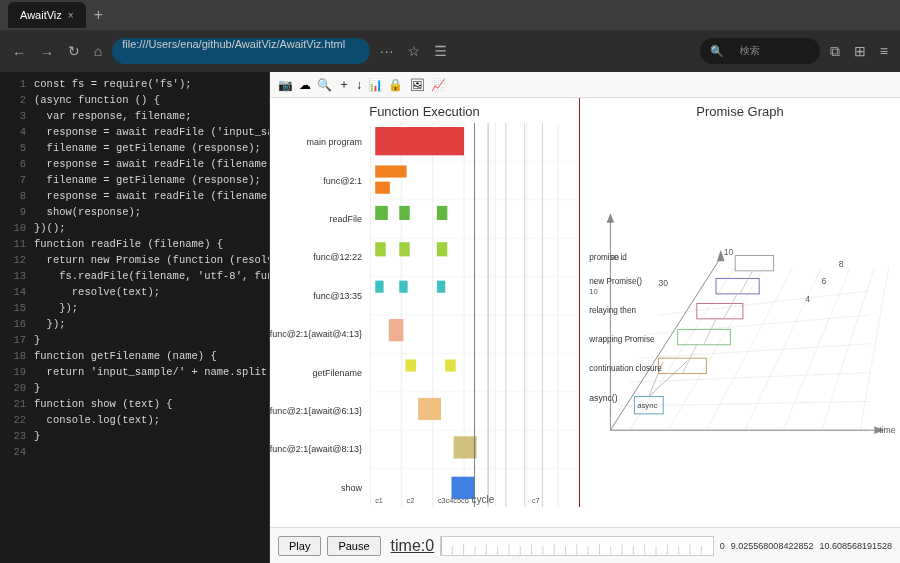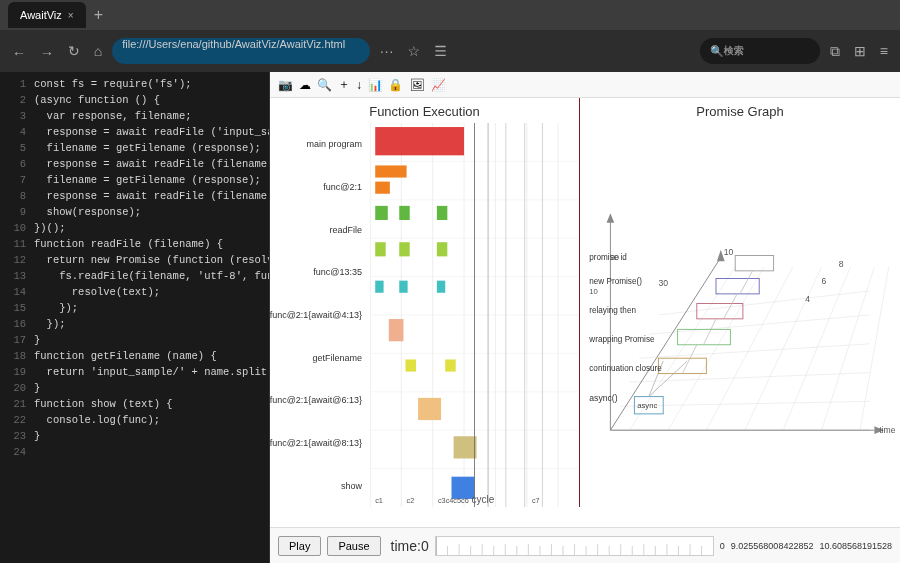--- a/index.html
+++ b/index.html
@@ -156,21 +156,21 @@
     <span class="nav-btn">⌂</span>
     <div class="address-bar">
       <span>file:///Users/ena/github/AwaitViz/AwaitViz.html</span>
     </div>
     <span class="nav-btn">···</span>
     <span class="nav-btn">☆</span>
     <span class="nav-btn">☰</span>
     <div class="nav-spacer"></div>
     <div class="search-bar">
       <span>🔍</span>
-      <span style="margin-left:0;font-size:10px;color:#888;font-weight:bold;">検索</span>
+      <span style="margin-left:16px;font-size:10px;color:#888;">検索</span>
     </div>
     <span class="nav-btn">⧉</span>
     <span class="nav-btn">⊞</span>
     <span class="nav-btn">≡</span>
   </div>
 </div>
 
 <div class="main-content">
 
   <div class="code-panel" id="code-panel">
@@ -253,21 +253,21 @@
       <div class="code-line">
         <span class="line-num">20</span>
         <span class="code-text">}</span>
       </div>
       <div class="code-line">
         <span class="line-num">21</span>
         <span class="code-text">function show (text) {</span>
       </div>
       <div class="code-line">
         <span class="line-num">22</span>
-        <span class="code-text">  console.log(func);</span>
+        <span class="code-text">  console.log(text);</span>
       </div>
       <div class="code-line">
         <span class="line-num">23</span>
         <span class="code-text">}</span>
       </div>
       <div class="code-line">
         <span class="line-num">24</span>
         <span class="code-text"></span>
       </div>
     </div>
@@ -289,20 +289,21 @@
     <div style="display:flex;flex:1;overflow:hidden;">
 
       <div style="width:310px;flex-shrink:0;display:flex;flex-direction:column;border-right:1px solid #7f1d1d;">
         <div style="text-align:center;font-size:13px;color:#333;padding:6px 0 4px;">Function Execution</div>
         <div style="display:flex;flex:1;overflow:hidden;">
 
           <div style="width:100px;display:flex;flex-direction:column;justify-content:space-around;padding:0 4px;font-size:9px;color:#333;text-align:right;" id="func-labels">
           <div class="func-label">main program</div>
               <div class="func-label">func@2:1</div>
               <div class="func-label">readFile</div>
+              <div class="func-label">func@12:22</div>
               <div class="func-label">func@13:35</div>
               <div class="func-label">func@2:1{await@4:13}</div>
               <div class="func-label">getFilename</div>
               <div class="func-label">func@2:1{await@6:13}</div>
               <div class="func-label">func@2:1{await@8:13}</div>
               <div class="func-label">show</div>
             </div>
 
           <div style="flex:1;position:relative;">
             <svg width="100%" height="100%" viewBox="0 0 200 380" preserveAspectRatio="none">
@@ -436,21 +437,21 @@
             <text x="8" y="143" font-size="8.5" fill="#333">promise id</text>
             <text x="30" y="143" font-size="8" fill="#555">20</text>
           </svg>
         </div>
       </div>
     </div>
 
     <div style="display:flex;align-items:center;height:36px;background:#f8f8f8;border-top:1px solid #ddd;padding:0 8px;gap:6px;margin-top:20px;">
       <button class="play-btn">Play</button>
       <button class="pause-btn">Pause</button>
-      <span style="font-size:14px;color:#333;margin-left:4px;">time:0</span>
+      <span style="font-size:16px;color:#333;margin-left:4px;text-decoration:underline;">time:0</span>
       <div style="flex:1;display:flex;align-items:center;position:relative;height:20px;border:1px solid #ccc;background:#fff;overflow:hidden;">
 
         <svg width="100%" height="100%" viewBox="0 0 240 20" preserveAspectRatio="none">
           <line x1="0" y1="0" x2="0" y2="20" stroke="#888" stroke-width="1"></line>
 
           <line x1="10" y1="10" x2="10" y2="20" stroke="#aaa" stroke-width="0.5"></line>
           <line x1="20" y1="8" x2="20" y2="20" stroke="#aaa" stroke-width="0.5"></line>
           <line x1="30" y1="10" x2="30" y2="20" stroke="#aaa" stroke-width="0.5"></line>
           <line x1="40" y1="8" x2="40" y2="20" stroke="#aaa" stroke-width="0.5"></line>
           <line x1="50" y1="10" x2="50" y2="20" stroke="#aaa" stroke-width="0.5"></line>

